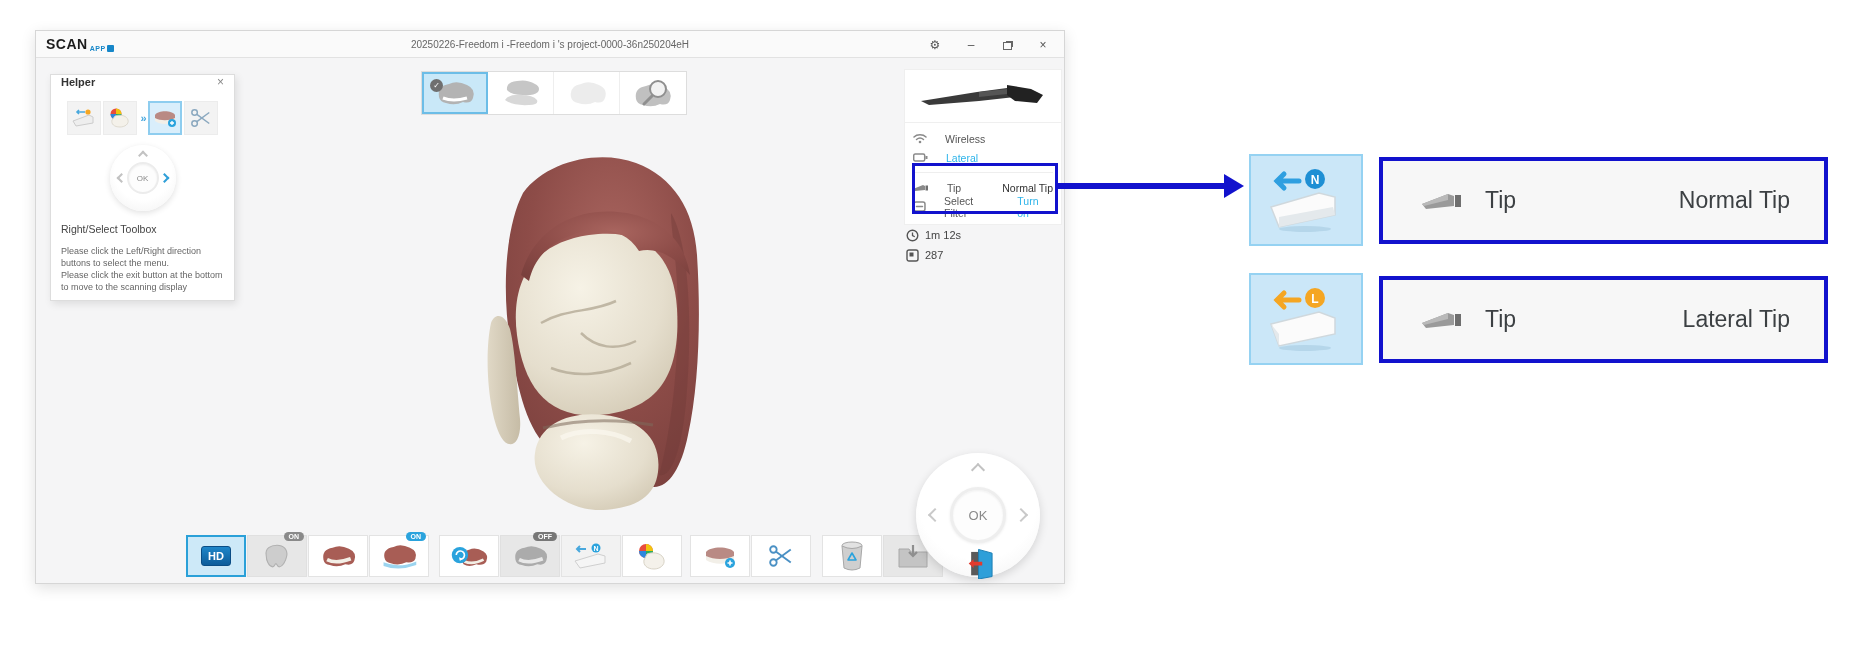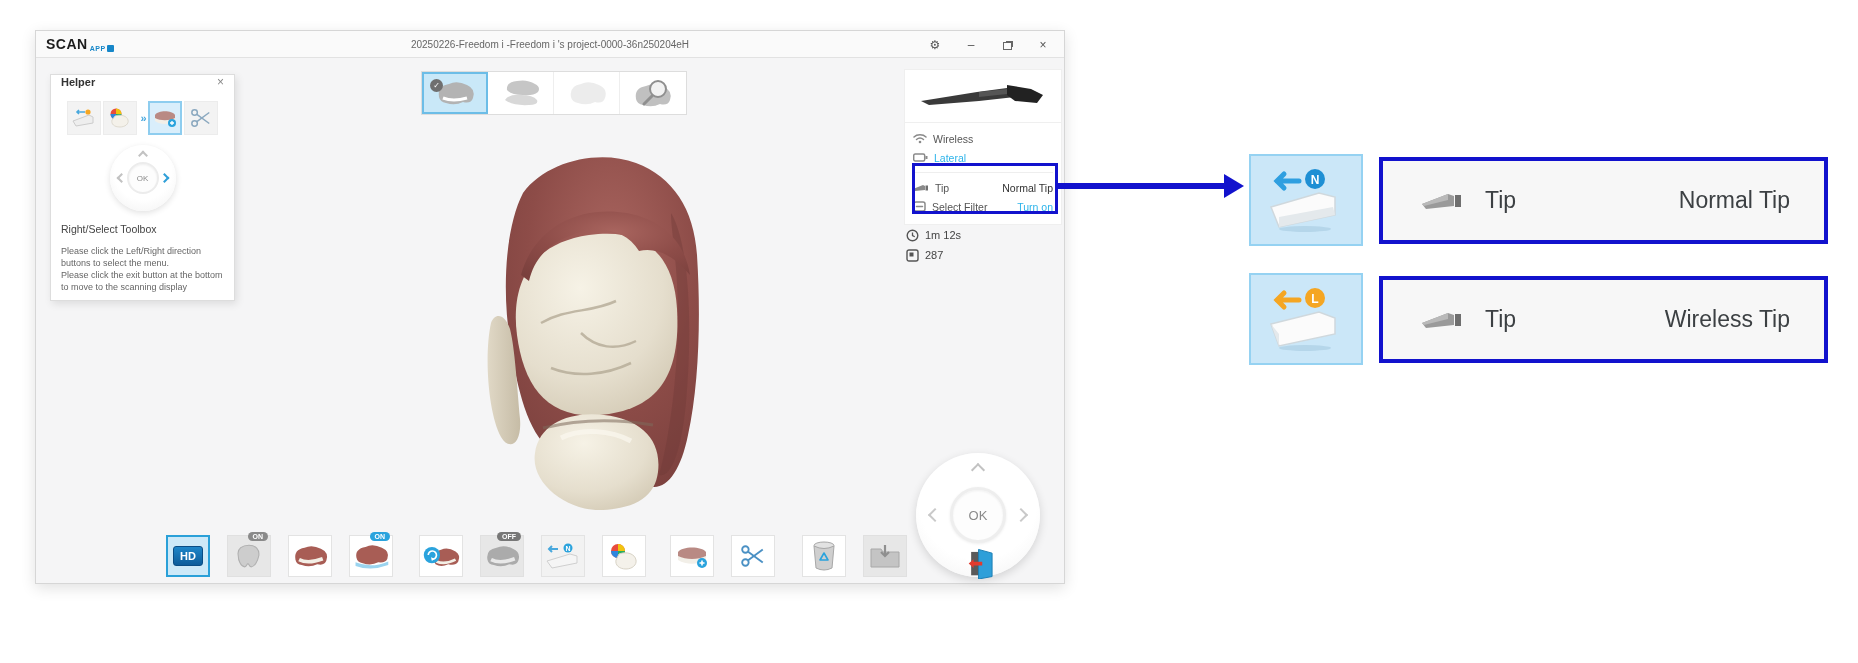--- a/index.html
+++ b/index.html
@@ -50,30 +50,30 @@
   .check-badge { position:absolute; left:8px; top:7px; width:13px; height:13px; border-radius:50%; background:#6f6f6f; color:#fff; font-size:8px; display:flex; align-items:center; justify-content:center; }
   .faded { opacity:.35; }
 
   
   .model { position:absolute; left:395px; top:92px; }
 
   
   .status { position:absolute; left:868px; top:38px; width:158px; font-size:10.5px; color:#555; }
   .device-card { background:#fff; border:1px solid #efefef; height:54px; display:flex; align-items:center; justify-content:center; }
   .status-rows { background:#fff; border:1px solid #efefef; border-top:none; padding:6px 8px 8px; }
-  .srow { display:flex; align-items:center; gap:6px; height:19px; }
+  .srow { display:flex; align-items:center; gap:18px; height:19px; }
   .srow .val { margin-left:auto; color:#333; }
   .cyan { color:#2eb4ea !important; }
   .sdivider { border-top:1px solid #eee; margin:5px 0; }
   .meta-rows { margin-top:0; padding-left:2px; color:#444; }
   .meta-rows .srow { gap:6px; height:20px; font-size:11px; }
   .blue-note-box { position:absolute; left:876px; top:132px; width:146px; height:51px; border:3px solid #1212cd; z-index:5; pointer-events:none; }
 
   
-  .tool-tile { position:absolute; top:504px; width:44px; height:42px; background:#fff; border:1px solid #e3e3e3; display:flex; align-items:center; justify-content:center; }
+  .tool-tile { position:absolute; top:504px; width:60px; height:42px; background:#fff; border:1px solid #e3e3e3; display:flex; align-items:center; justify-content:center;margin-left:20px; }
   .tool-tile.gray { background:#e7e7e7; border-color:#e0e0e0; }
   .tool-tile.lite { background:#f2f2f2; }
   .tool-tile.selected { background:#cde9f8; border:2px solid #2aa0d8; }
   .hd-chip { width:30px; height:20px; background:linear-gradient(#1e86c9,#0d5c9a); border:1px solid #0a4d85; border-radius:3px; color:#fff; font-weight:bold; font-size:11px; display:flex; align-items:center; justify-content:center; }
   .pill { position:absolute; top:-4px; right:2px; padding:1px 5px; border-radius:7px; font-size:7px; font-weight:bold; color:#fff; background:#8a8a8a; }
   .pill.blue { background:#2aa3dd; }
   .pill.dark { background:#777; }
 
   
   .dpad { position:absolute; left:880px; top:422px; width:124px; height:124px; border-radius:50%;
@@ -430,16 +430,16 @@
       <ellipse cx="40" cy="62" rx="26" ry="3" fill="#9fc6dc" opacity=".5"></ellipse>
     </svg>
   </div>
   <div class="anno-box" style="top:276px">
     <svg width="44" height="20" viewBox="0 0 44 20">
       <polygon points="1,13 27,3 33,5 33,15 5,18" fill="#9a9a9a"></polygon>
       <polygon points="1,13 27,3 27,9 3,15" fill="#b9b9b9"></polygon>
       <rect x="34" y="4" width="6" height="12" fill="#6f6f6f"></rect>
     </svg>
     <span class="tiplabel">Tip</span>
-    <span class="tipvalue">Wireless Tip</span>
+    <span class="tipvalue">Lateral Tip</span>
   </div>
 
 </div>
 
 </body></html>

